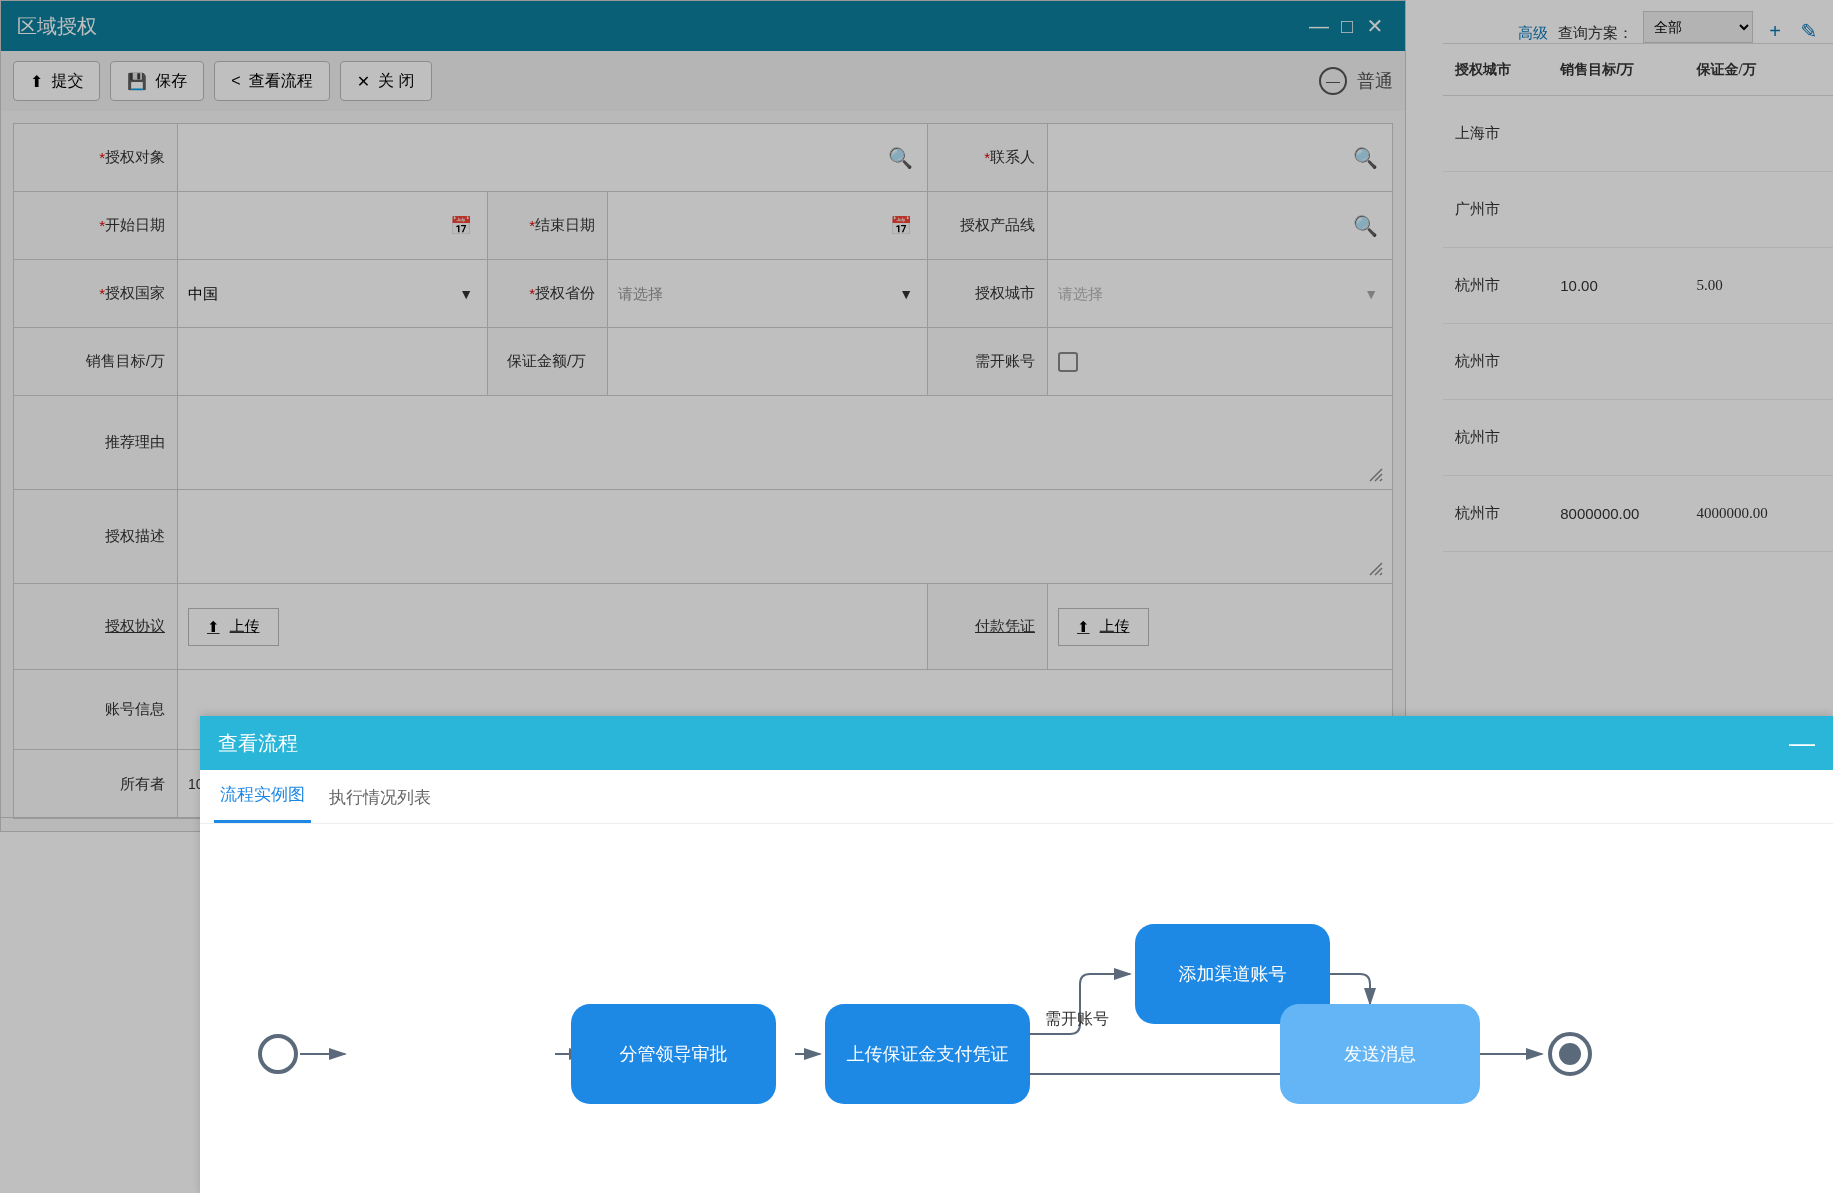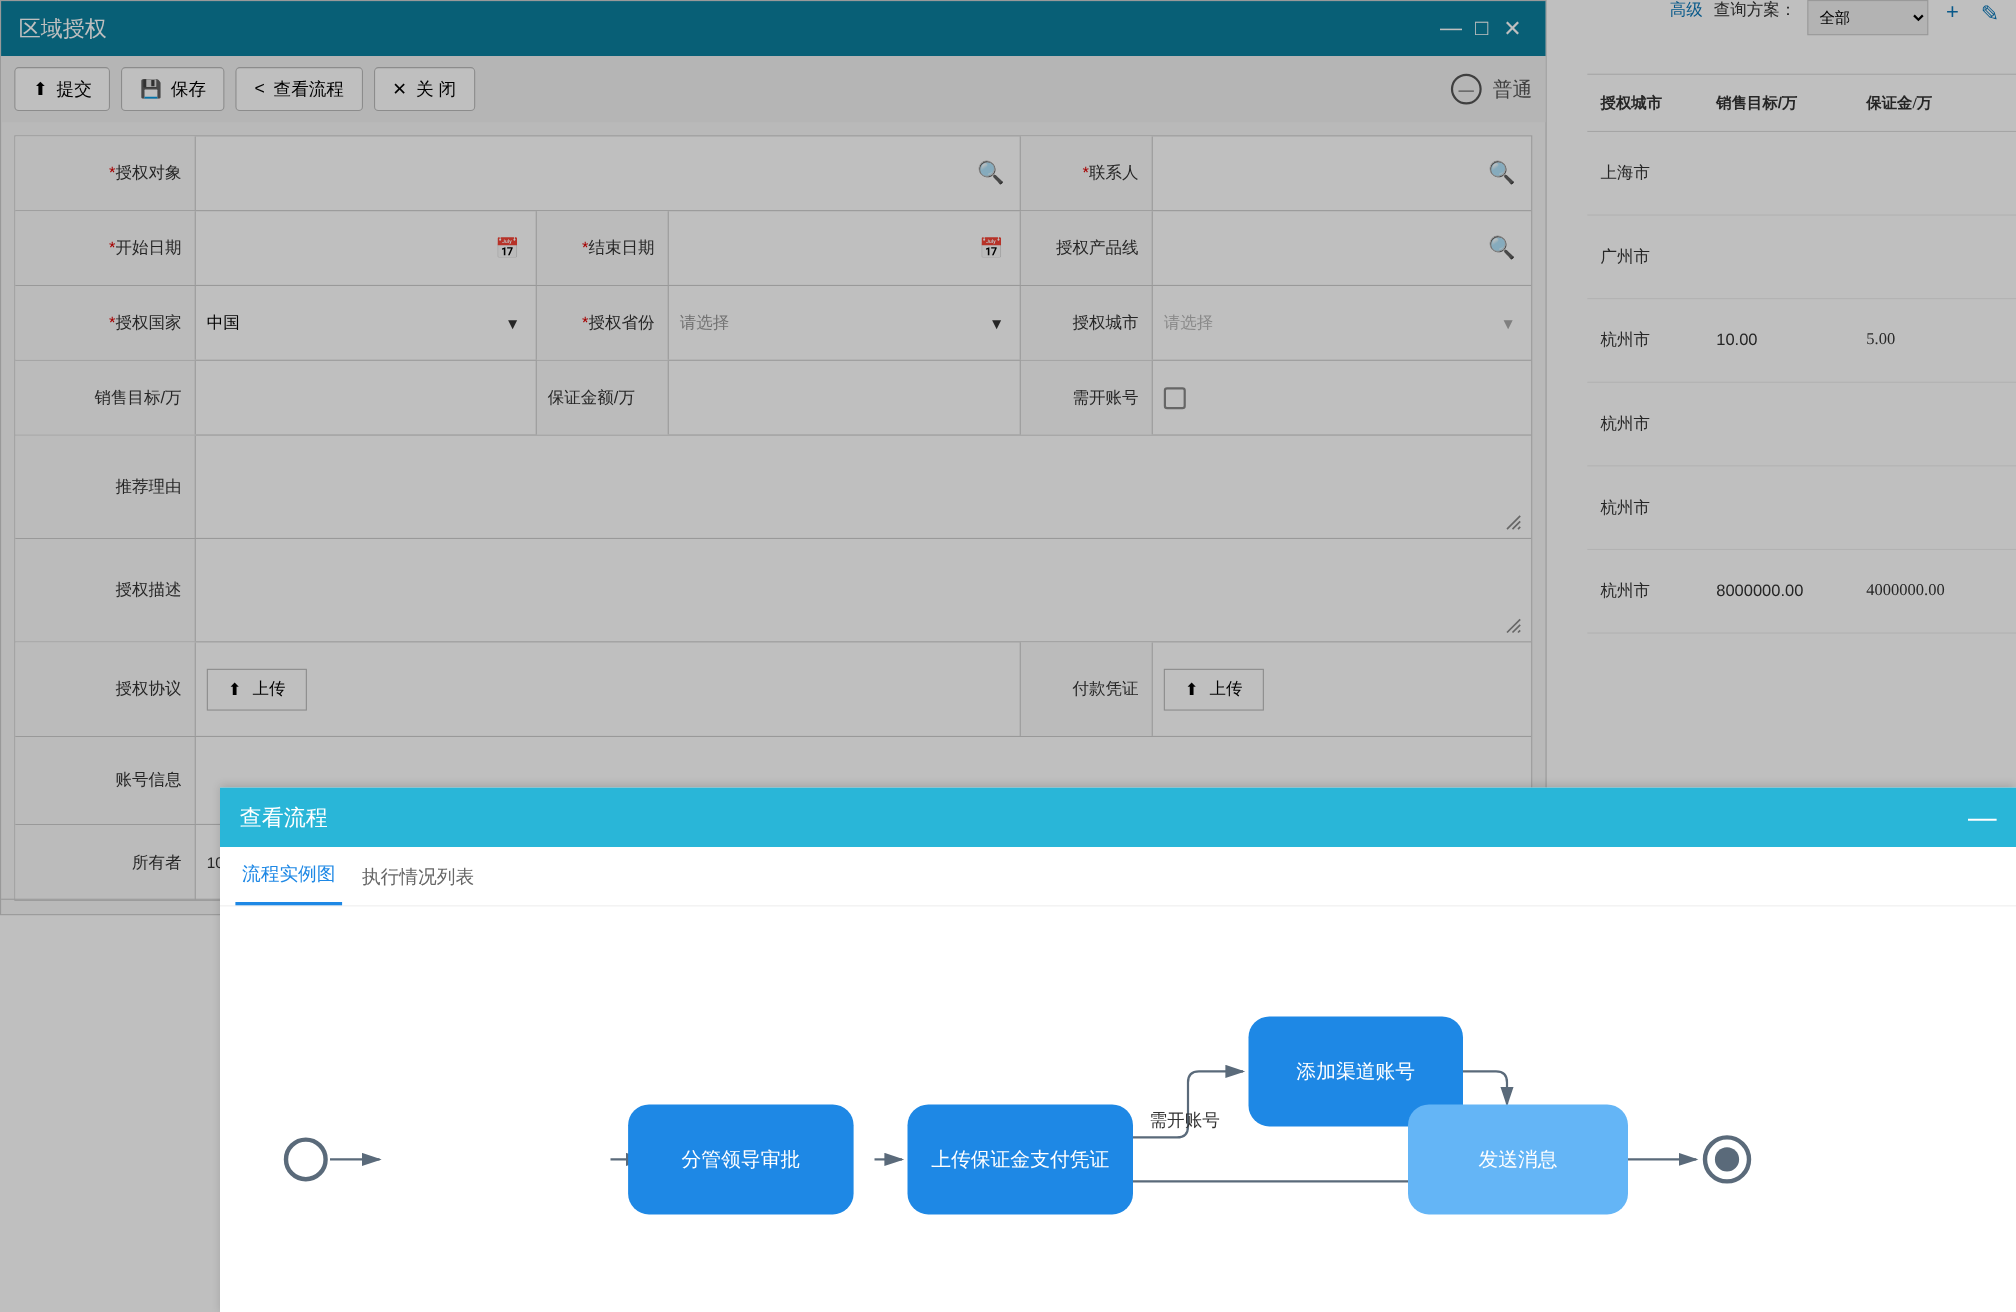--- a/index.html
+++ b/index.html
@@ -1,20 +1,20 @@
 <!DOCTYPE html>
 <html><head>
 <meta charset="utf-8">
 <style>
 * { margin: 0; padding: 0; box-sizing: border-box; }
 body { font-family: "Microsoft YaHei", Arial, sans-serif; font-size: 14px; color: #333; width: 1833px; height: 1193px; position: relative; overflow: hidden; background: #fff; }
 
 
 .bg-table-area { position: absolute; top: 0; right: 0; width: 390px; height: 100%; background: #fff; }
-.bg-header-bar { height: 68px; display: flex; align-items: flex-start; justify-content: flex-end; padding-right: 12px; gap: 10px; border-bottom: 1px solid #ddd; }
+.bg-header-bar { height: 44px; display: flex; align-items: flex-end; justify-content: flex-end; padding-right: 12px; gap: 10px; border-bottom: 1px solid #ddd; }
 .bg-header-bar .adv { color: #0b77b8; font-size: 15px; }
 .bg-header-bar .lbl { font-size: 15px; }
 .bg-header-bar select.plan { height: 32px; width: 110px; border: 1px solid #ccc; font-size: 14px; padding: 0 6px; }
 .bg-icon { color: #0b77b8; font-size: 20px; width: 24px; text-align: center; }
 .bg-thead { height: 52px; display: flex; align-items: center; font-weight: 600; border-bottom: 1px solid #ddd; }
 .bg-col1 { width: 120px; padding-left: 12px; }
 .bg-col2 { width: 140px; }
 .bg-col3 { width: 140px; font-family: Liberation Serif, serif; }
 .bg-row { height: 76px; display: flex; align-items: center; border-bottom: 1px solid #eee; font-size: 15px; }
 
@@ -32,21 +32,21 @@
 
 .form-grid { margin: 12px; background: #fff; border: 1px solid #ccc; }
 .form-row { display: flex; border-bottom: 1px solid #ccc; }
 .form-row:last-child { border-bottom: none; }
 .fcell-label { border-right: 1px solid #ccc; background: #fafafa; display: flex; align-items: center; justify-content: flex-end; padding-right: 12px; font-size: 15px; }
 .fcell-label .req { color: #d00; }
 .fcell-input { border-right: 1px solid #ccc; display: flex; align-items: center; padding: 0 10px; position: relative; }
 .fcell-input:last-child { border-right: none; }
 .fh { height: 68px; }
 .fh2 { height: 94px; }
-.fh-tall { height: 86px; }
+.fh-tall { height: 86px; text-decoration: underline; }
 .w-lab { width: 164px; }
 .inp { border: none; outline: none; width: 100%; height: 32px; font-size: 15px; background: transparent; }
 .right-icon { position: absolute; right: 14px; color: #0b77b8; font-size: 20px; cursor: pointer; }
 .right-icon.gray { color: #666; }
 .right-icon.cal { font-size: 18px; }
 .sel { width: 100%; height: 32px; border: none; outline: none; font-size: 15px; background: transparent; appearance: none; }
 .sel-arrow { position: absolute; right: 14px; pointer-events: none; }
 .upload-btn { height: 38px; padding: 0 18px; border: 1px solid #bbb; background: #fff; display: inline-flex; align-items: center; gap: 10px; font-size: 15px; cursor: pointer; }
 .checkbox { width: 20px; height: 20px; border: 2px solid #888; border-radius: 3px; display: inline-block; cursor: pointer; }
 .ta-reshandle { position: absolute; right: 8px; bottom: 6px; }
@@ -231,21 +231,21 @@
         </div>
     </div>
 
     <div class="form-row fh">
       <div class="fcell-label w-lab">
           <span>销售目标/万</span>
         </div>
       <div class="fcell-input" style="width:310px">
           <input class="inp" style="">
         </div>
-      <div class="fcell-label" style="width:120px;justify-content:flex-start;padding-left:10px">
+      <div class="fcell-label" style="width:120px;justify-content:center;padding-left:10px">
           <span>保证金额/万</span>
         </div>
       <div class="fcell-input" style="width:320px">
           <input class="inp" style="">
         </div>
       <div class="fcell-label" style="width:120px">
           <span>需开账号</span>
         </div>
       <div class="fcell-input" style="flex:1">
           <span class="checkbox"></span>

